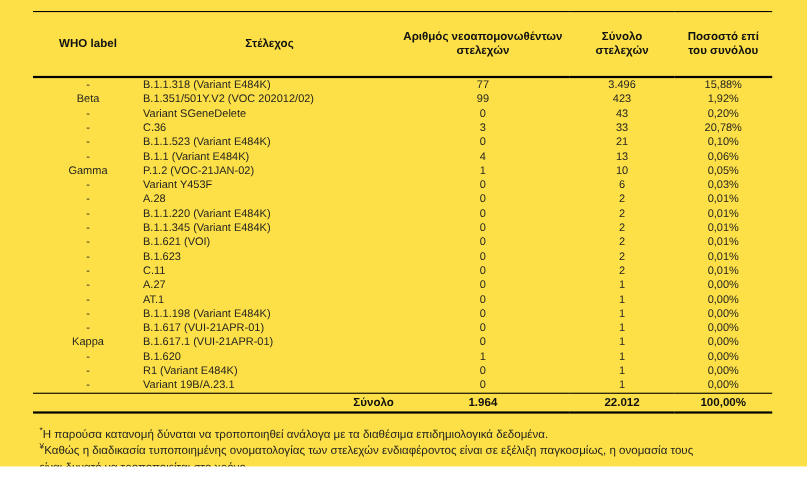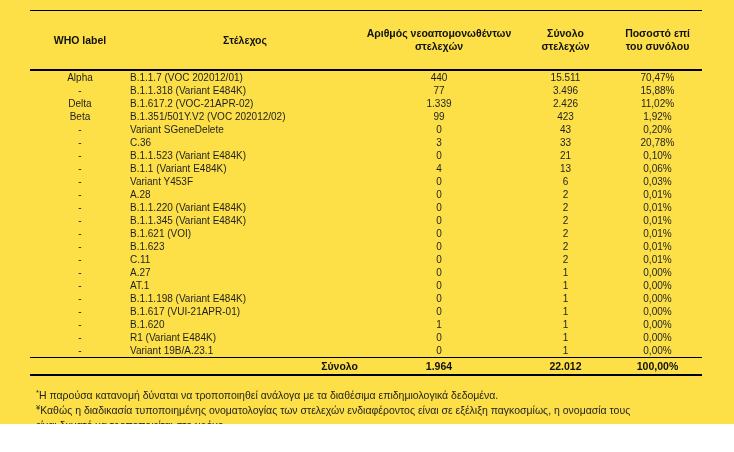--- a/index.html
+++ b/index.html
@@ -98,39 +98,25 @@
       <tr>
         <th class="c0">WHO label</th>
         <th class="c1h">Στέλεχος</th>
         <th class="c2">Αριθμός νεοαπομονωθέντων στελεχών</th>
         <th class="c3">Σύνολο στελεχών</th>
         <th class="c4">Ποσοστό επί του συνόλου</th>
       </tr>
     </thead>
     <tbody>
         <tr>
-          <td class="c0">Alpha</td>
-          <td class="c1">B.1.1.7 (VOC 202012/01)</td>
-          <td class="c2">440</td>
-          <td class="c3">15.511</td>
-          <td class="c4">70,47%</td>
-        </tr>
-        <tr>
           <td class="c0">-</td>
           <td class="c1">B.1.1.318 (Variant E484K)</td>
           <td class="c2">77</td>
           <td class="c3">3.496</td>
           <td class="c4">15,88%</td>
-        </tr>
-        <tr>
-          <td class="c0">Delta</td>
-          <td class="c1">B.1.617.2 (VOC-21APR-02)</td>
-          <td class="c2">1.339</td>
-          <td class="c3">2.426</td>
-          <td class="c4">11,02%</td>
         </tr>
         <tr>
           <td class="c0">Beta</td>
           <td class="c1">B.1.351/501Y.V2 (VOC 202012/02)</td>
           <td class="c2">99</td>
           <td class="c3">423</td>
           <td class="c4">1,92%</td>
         </tr>
         <tr>
           <td class="c0">-</td>
@@ -154,20 +140,27 @@
           <td class="c4">0,10%</td>
         </tr>
         <tr>
           <td class="c0">-</td>
           <td class="c1">B.1.1 (Variant E484K)</td>
           <td class="c2">4</td>
           <td class="c3">13</td>
           <td class="c4">0,06%</td>
         </tr>
         <tr>
+          <td class="c0">Gamma</td>
+          <td class="c1">P.1.2 (VOC-21JAN-02)</td>
+          <td class="c2">1</td>
+          <td class="c3">10</td>
+          <td class="c4">0,05%</td>
+        </tr>
+        <tr>
           <td class="c0">-</td>
           <td class="c1">Variant Y453F</td>
           <td class="c2">0</td>
           <td class="c3">6</td>
           <td class="c4">0,03%</td>
         </tr>
         <tr>
           <td class="c0">-</td>
           <td class="c1">A.28</td>
           <td class="c2">0</td>
@@ -226,20 +219,27 @@
         <tr>
           <td class="c0">-</td>
           <td class="c1">B.1.1.198 (Variant E484K)</td>
           <td class="c2">0</td>
           <td class="c3">1</td>
           <td class="c4">0,00%</td>
         </tr>
         <tr>
           <td class="c0">-</td>
           <td class="c1">B.1.617 (VUI-21APR-01)</td>
+          <td class="c2">0</td>
+          <td class="c3">1</td>
+          <td class="c4">0,00%</td>
+        </tr>
+        <tr>
+          <td class="c0">Kappa</td>
+          <td class="c1">B.1.617.1 (VUI-21APR-01)</td>
           <td class="c2">0</td>
           <td class="c3">1</td>
           <td class="c4">0,00%</td>
         </tr>
         <tr>
           <td class="c0">-</td>
           <td class="c1">B.1.620</td>
           <td class="c2">1</td>
           <td class="c3">1</td>
           <td class="c4">0,00%</td>

